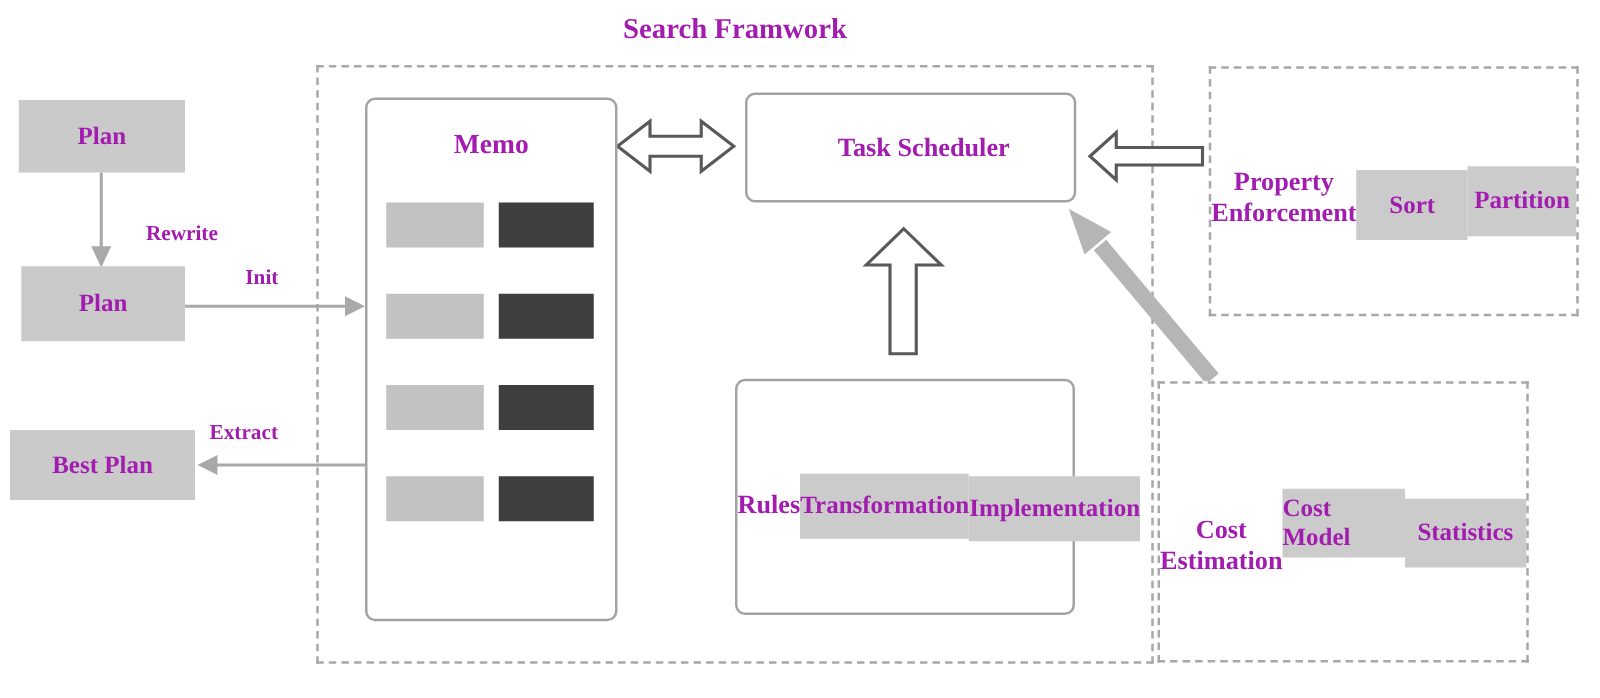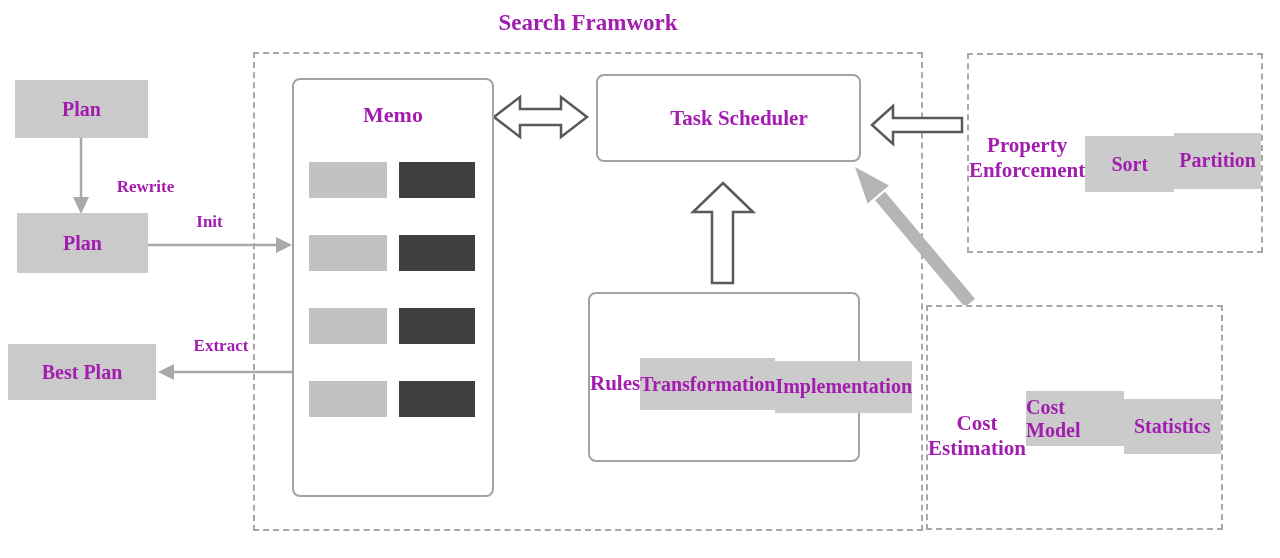--- a/index.html
+++ b/index.html
@@ -87,21 +87,21 @@
   <div class="abs gray-box" style="left:17px;top:213px;width:131px;height:60px;">
     <span>Plan</span>
   </div>
 
   <div class="abs flow-label" style="left:182px;top:212px;width:55px;">Init</div>
 
   <div class="abs gray-box" style="left:8px;top:344px;width:148px;height:56px;">
     <span>Best Plan</span>
   </div>
 
-  <div class="abs flow-label" style="left:176px;top:336px;width:90px;">Extract</div>
+  <div class="abs flow-label" style="left:150px;top:336px;width:90px;">Extract</div>
 
   <div class="abs solid-panel" style="left:292px;top:78px;width:202px;height:419px;">
     <div class="memo-title">Memo</div>
     <div class="memo-rows">
         <div class="memo-row">
           <span class="cell light"></span>
           <span class="cell dark"></span>
         </div>
         <div class="memo-row">
           <span class="cell light"></span>
@@ -115,21 +115,21 @@
           <span class="cell light"></span>
           <span class="cell dark"></span>
         </div>
       </div>
   </div>
 
   <div class="abs solid-panel" style="left:596px;top:74px;width:265px;height:88px;display:flex;align-items:center;justify-content:center;padding-left:21px;">
     <span class="panel-title">Task Scheduler</span>
   </div>
 
-  <div class="abs solid-panel stack" style="left:588px;top:292px;width:272px;height:170px;">
+  <div class="abs solid-panel stack" style="left:588px;top:303px;width:272px;height:189px;">
     <div class="panel-title" style="margin-top:12px;">Rules</div>
     <div class="item-box" style="width:224px;height:52px;margin-top:14px;">Transformation</div>
     <div class="item-box" style="width:233px;height:52px;margin-top:19px;">Implementation</div>
   </div>
 
   <div class="abs dashed-panel stack" style="left:967px;top:53px;width:296px;height:200px;">
     <div class="panel-title" style="margin-top:10px;">Property Enforcement</div>
     <div class="item-box" style="width:222px;height:56px;margin-top:22px;">Sort</div>
     <div class="item-box" style="width:216px;height:56px;margin-top:15px;">Partition</div>
   </div>

